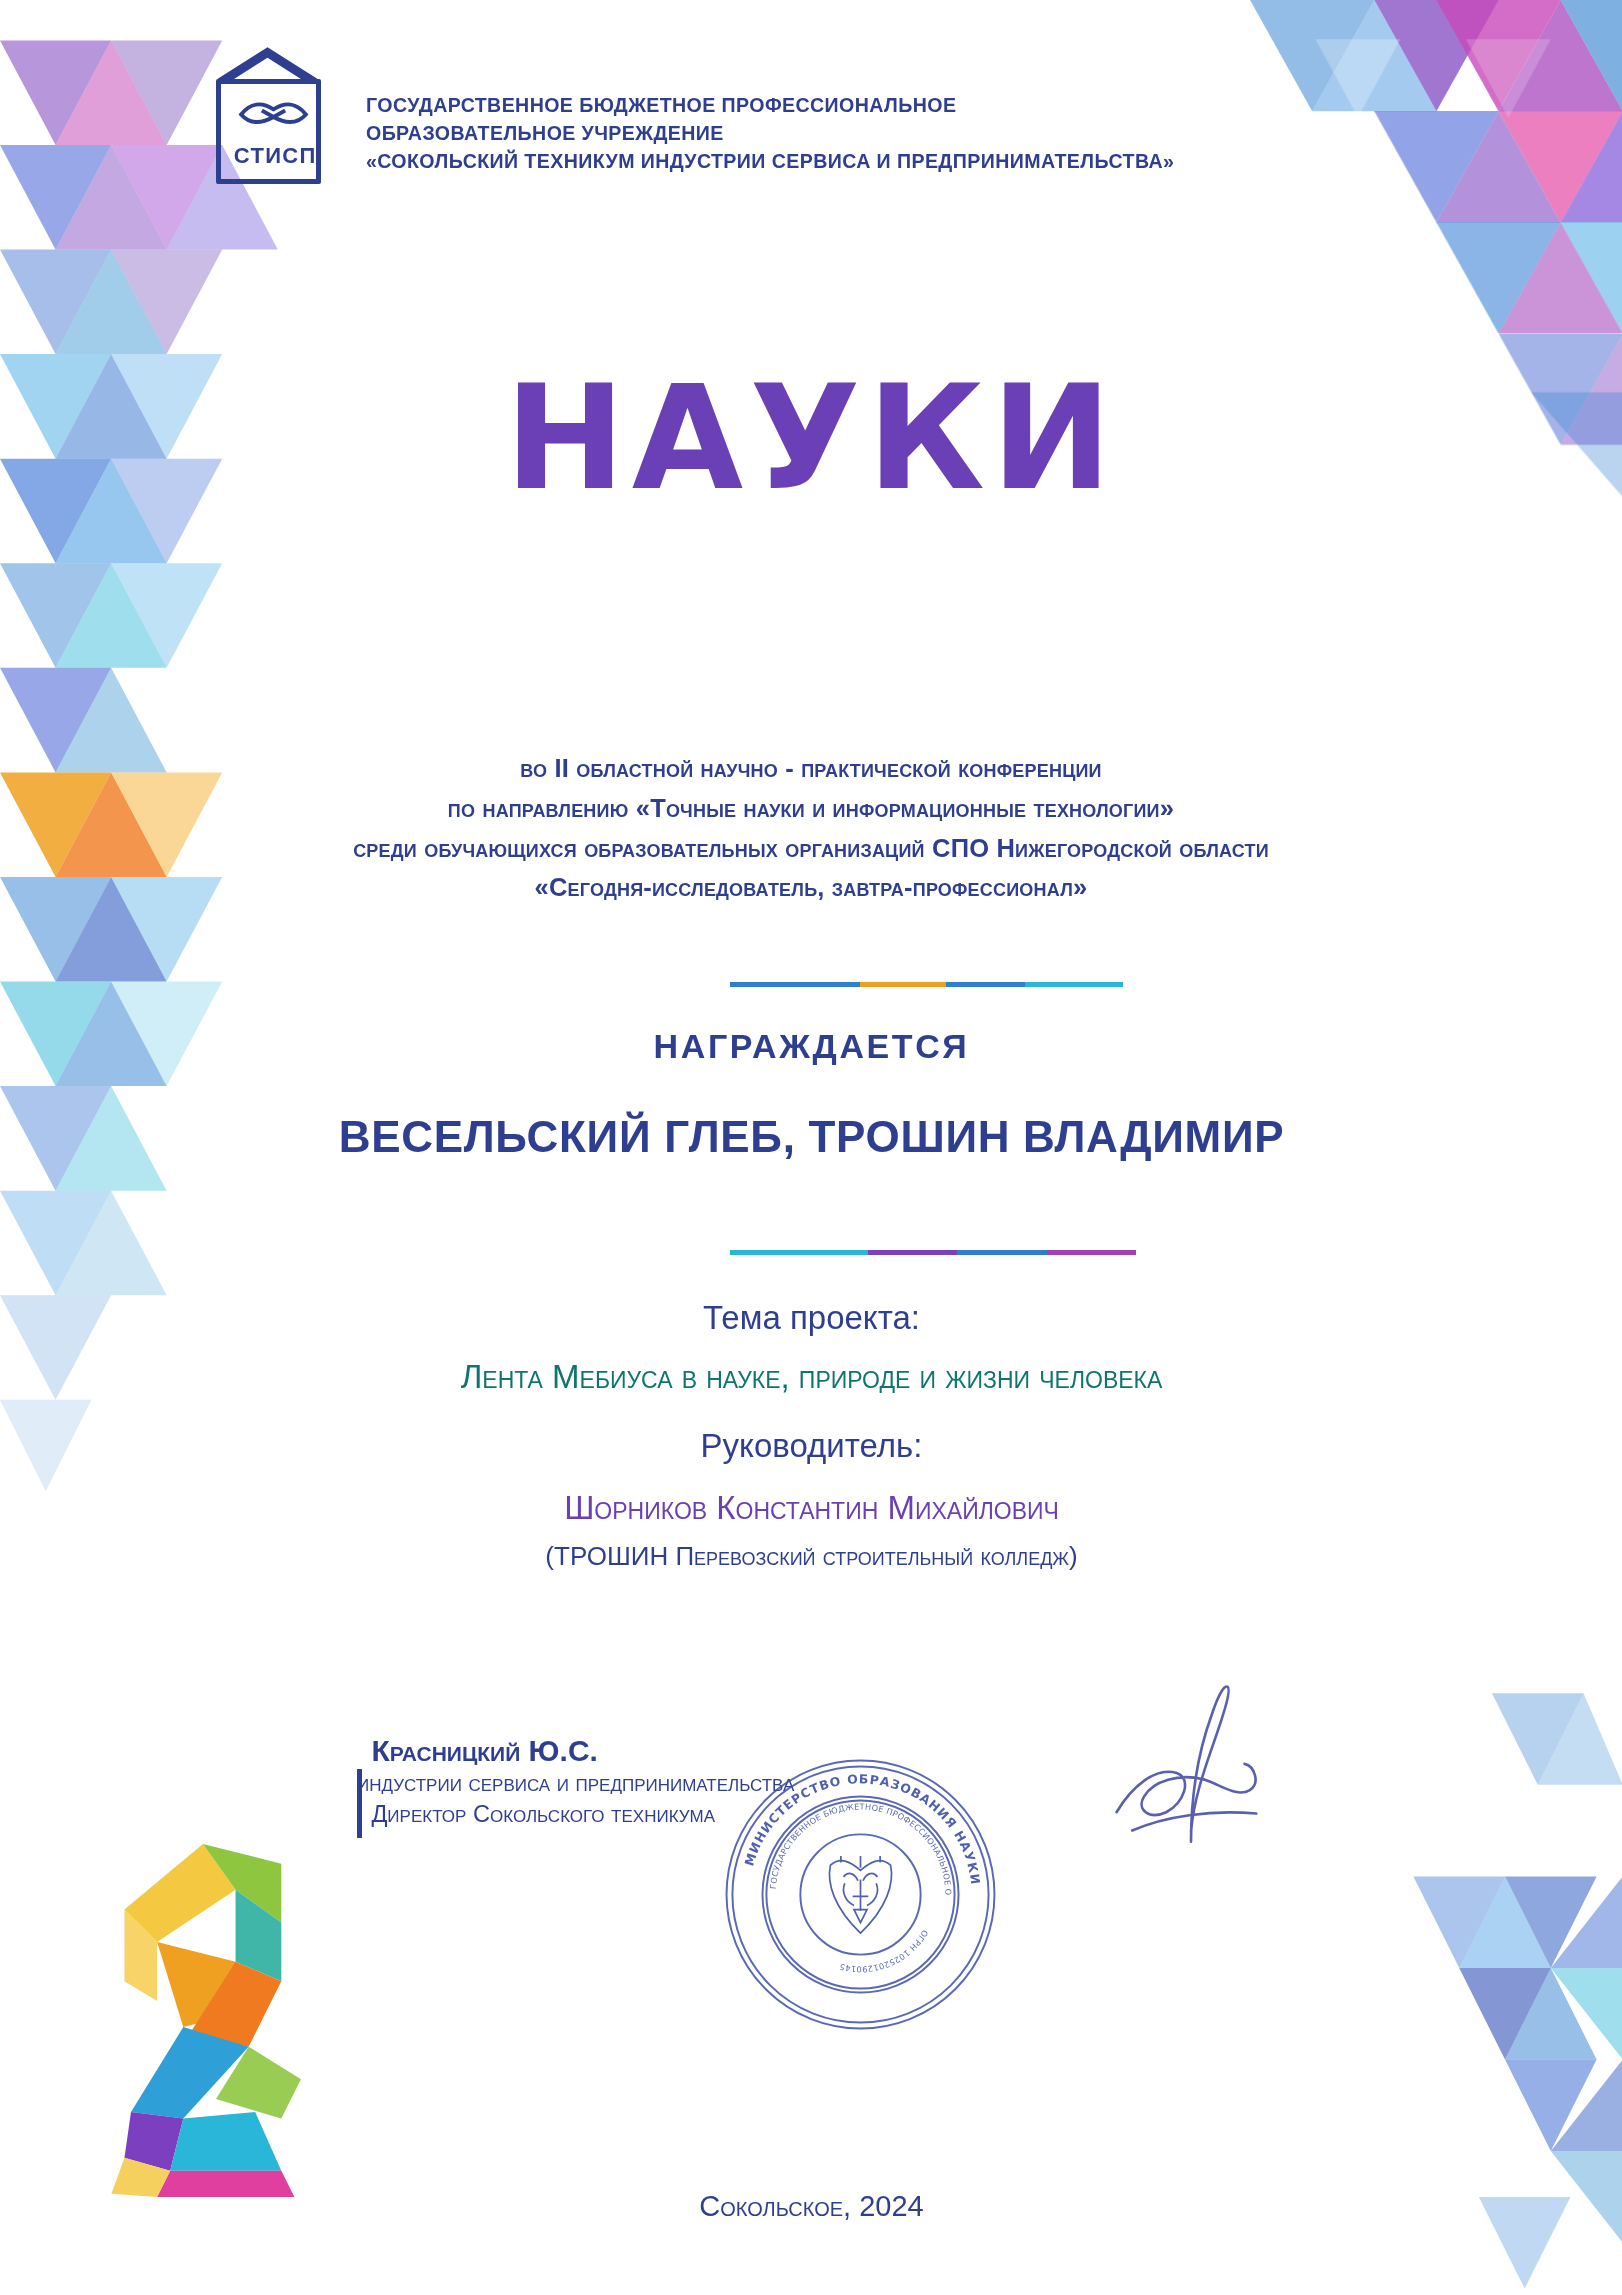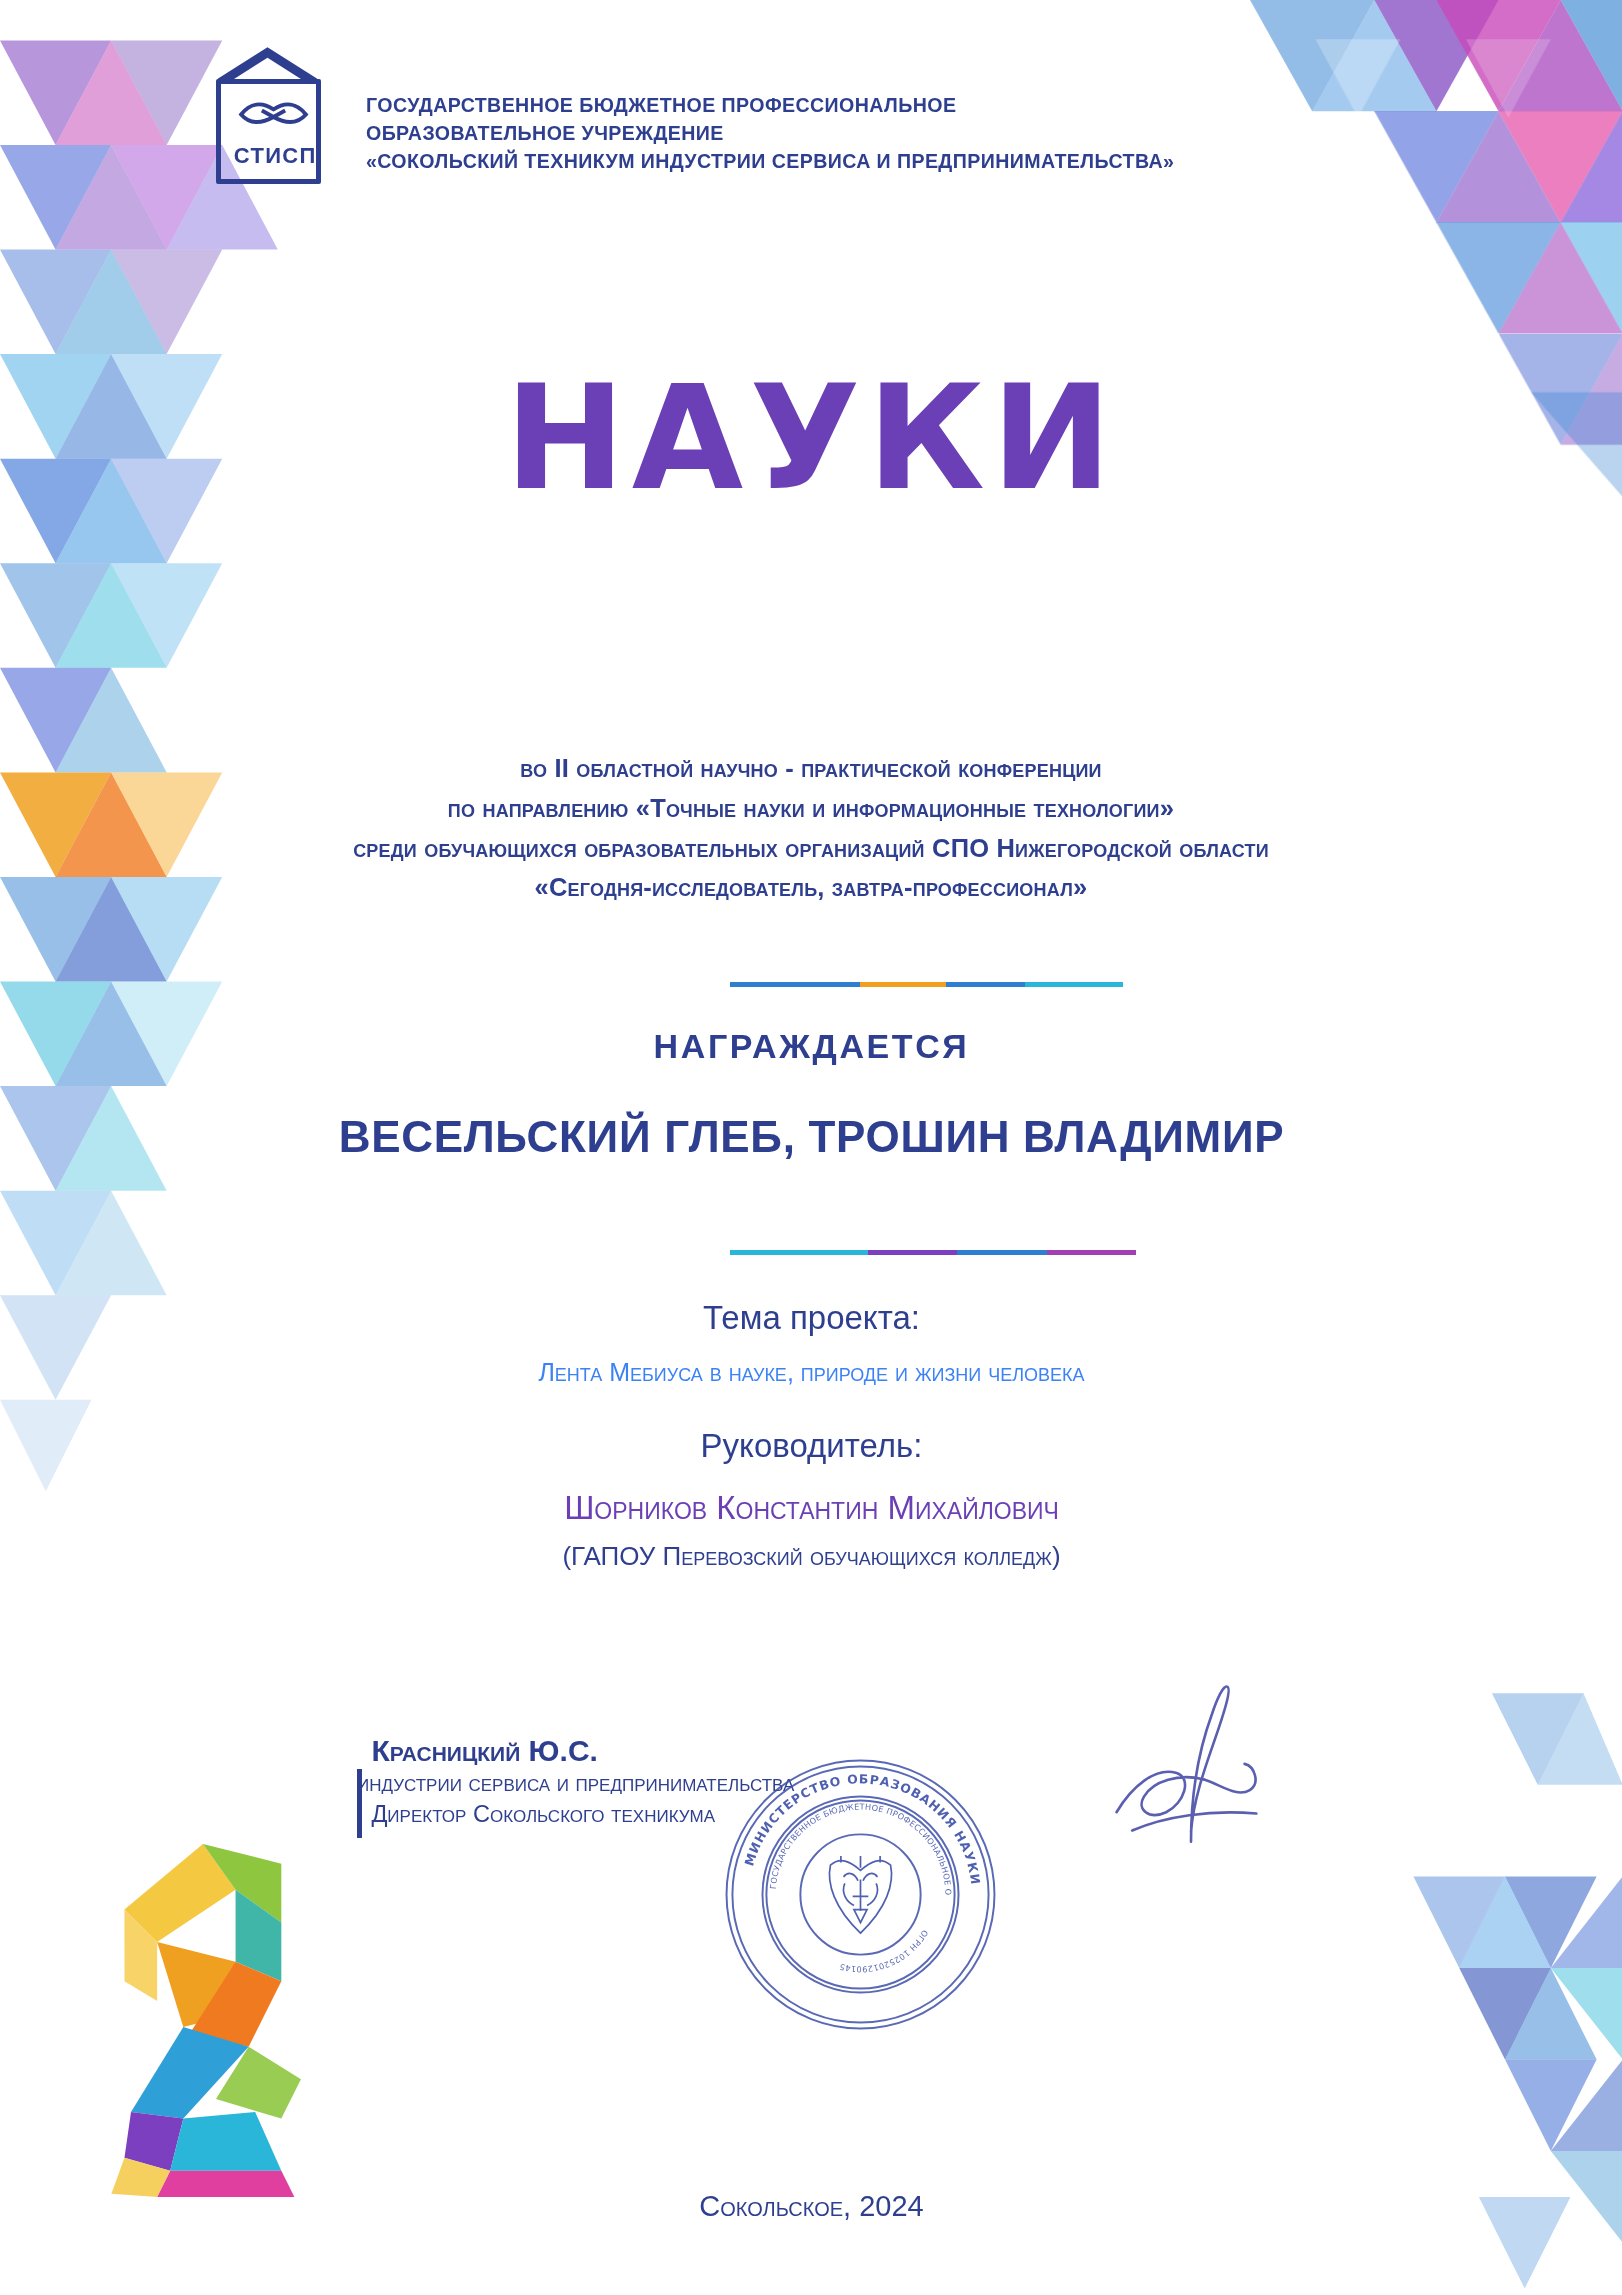--- a/index.html
+++ b/index.html
@@ -200,22 +200,22 @@
     left: 0; right: 0;
     text-align: center;
     color: #2f3f8f;
     font-size: 33px;
   }
   .proj-title {
     position: absolute;
     top: 1358px;
     left: 0; right: 0;
     text-align: center;
-    color: #3b82f6;
-    font-size: 25px;
+    color: #0f766e;
+    font-size: 33px;
     font-variant: small-caps;
   }
   .sup-label {
     position: absolute;
     top: 1427px;
     left: 0; right: 0;
     text-align: center;
     color: #2f3f8f;
     font-size: 33px;
   }
@@ -453,21 +453,21 @@
       <i></i>
         <i></i>
         <i></i>
         <i></i>
     </div>
 
     <div class="proj-label">Тема проекта:</div>
     <div class="proj-title">Лента Мебиуса в науке, природе и жизни человека</div>
     <div class="sup-label">Руководитель:</div>
     <div class="sup-name">Шорников Константин Михайлович</div>
-    <div class="sup-org">(ГАПОУ Перевозский обучающихся колледж)</div>
+    <div class="sup-org">(ТРОШИН Перевозский строительный колледж)</div>
 
     <div class="signblock">
       <div class="bar"></div>
       <div class="nm">Красницкий Ю.С.</div>
       <div class="ttl ind">индустрии сервиса и предпринимательства</div>
       <div class="ttl">Директор Сокольского техникума</div>
     </div>
 
     <svg class="sig-ink" viewBox="0 0 300 280">
       <g fill="none" stroke="#5a5fb0" stroke-width="4" stroke-linecap="round">

